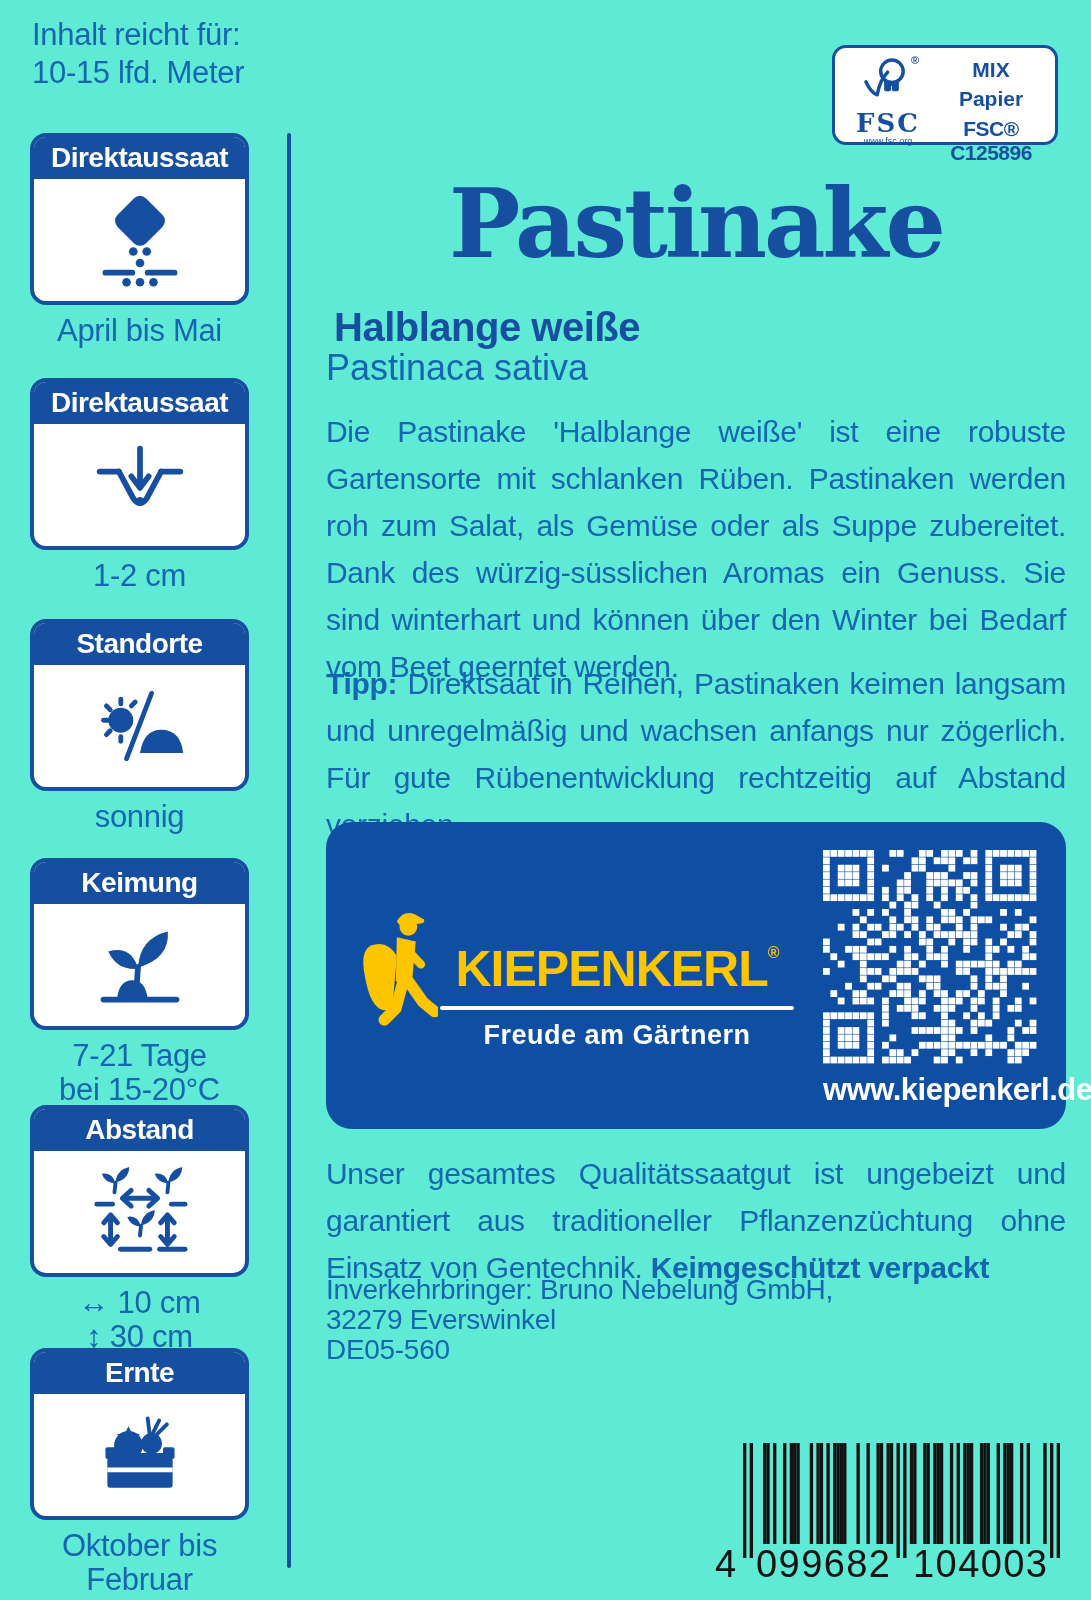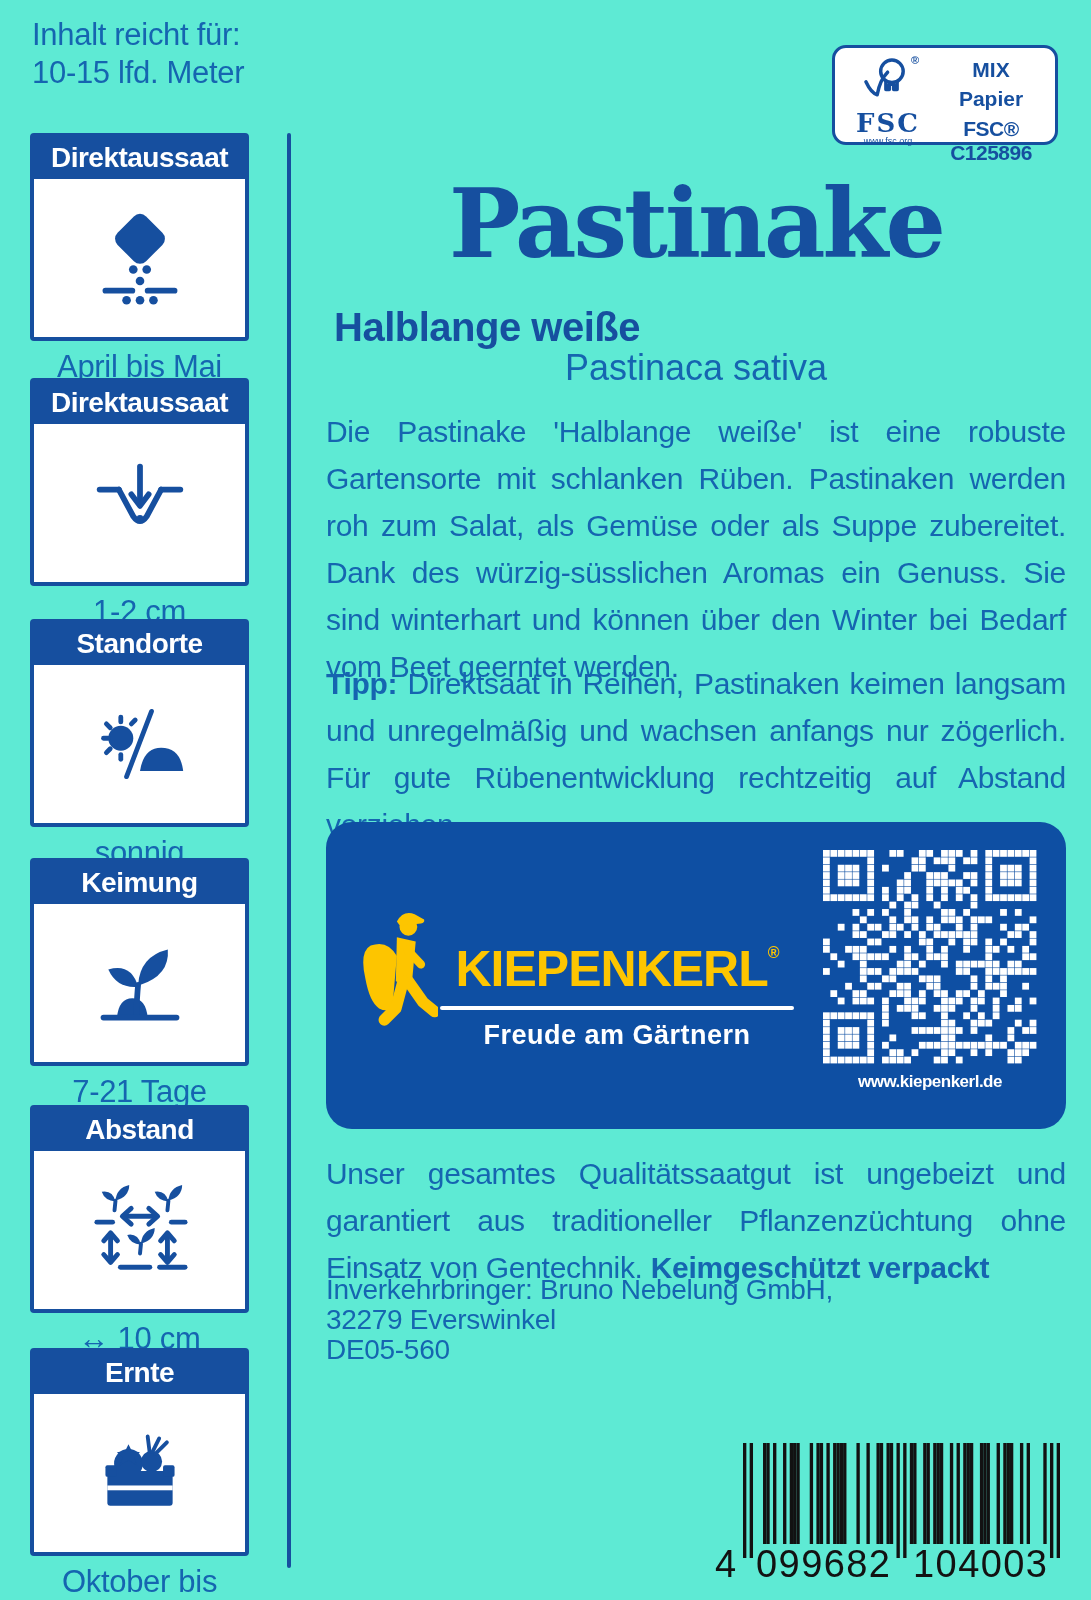--- a/index.html
+++ b/index.html
@@ -25,57 +25,57 @@
                font-weight:700;font-size:26px;letter-spacing:2px;color:var(--brand_blue);}
   .fsc-url{position:absolute;left:0;top:84px;width:86px;font-size:9px;color:var(--brand_blue);}
   .fsc-right{position:absolute;left:98px;top:0;right:6px;bottom:0;text-align:center;
              color:var(--brand_blue);font-weight:700;}
   .fsc-mix{position:absolute;top:10px;left:0;right:0;font-size:21px;}
   .fsc-material{position:absolute;top:39px;left:0;right:0;font-size:21px;}
   .fsc-license{position:absolute;top:69px;left:0;right:0;font-size:21px;letter-spacing:-0.5px;}
 
   
   .card{left:30px;width:219px;text-align:center;}
-  .card-box{box-sizing:border-box;height:208px;border:4px solid var(--brand_blue);
-            border-radius:4px;overflow:hidden;background:#fff;display:flex;flex-direction:column;}
+  .card-box{box-sizing:border-box;height:172px;border:4px solid var(--brand_blue);
+            border-radius:16px;overflow:hidden;background:#fff;display:flex;flex-direction:column;}
   .card-head{flex:0 0 42px;background:var(--brand_blue);color:#fff;font-weight:700;
              font-size:28px;line-height:42px;letter-spacing:-0.5px;}
   .card-icon{flex:1;display:flex;align-items:center;justify-content:center;}
   .card-caption{margin-top:9px;font-size:31px;line-height:34px;color:var(--text_blue);letter-spacing:-0.3px;}
   .card-caption div:empty{display:none;}
 
   
   .divider{left:287px;top:133px;width:4px;height:1435px;background:var(--brand_blue);border-radius:2px;}
 
   
   .title{left:326px;top:172px;width:740px;text-align:center;
          font-family:"DejaVu Serif",serif;font-weight:700;font-size:95px;line-height:1.1;
          color:var(--brand_blue);letter-spacing:-3px;margin:0;}
   .variety{left:326px;top:297px;width:740px;text-align:left;font-weight:700;
            font-size:40px;color:var(--brand_blue);margin:8px;letter-spacing:-0.5px;}
-  .botanical{left:326px;top:347px;width:740px;text-align:center;font-size:36px;color:var(--text_blue);}
+  .botanical{left:326px;top:347px;width:740px;text-align:left;font-size:36px;color:var(--text_blue);}
   .desc,.tip,.quality{left:326px;width:740px;font-size:30px;line-height:47px;
         text-align:justify;color:var(--text_blue);margin:0;letter-spacing:-0.3px;}
   .desc{top:408px;}
   .tip{top:660px;}
   .b{font-weight:700;}
   .quality{top:1150px;}
 
   
   .panel{left:326px;top:822px;width:740px;height:307px;background:var(--panel_blue);
          border-radius:26px;}
   .figure{position:absolute;left:36px;top:88px;}
   .brand-left{position:absolute;left:114px;top:118px;width:354px;text-align:center;}
   .brand-name{font-size:50px;font-weight:700;color:var(--brand_yellow);letter-spacing:-1px;white-space:nowrap;}
   .brand-name sup{font-size:16px;vertical-align:28px;}
   .brand-rule{height:4px;background:#fff;margin:8px 0 10px 0;border-radius:2px;}
   .brand-slogan{font-size:27px;font-weight:700;color:#fff;letter-spacing:0.5px;}
   .qr{position:absolute;left:497px;top:28px;width:214px;height:214px;}
   .brand-url{position:absolute;left:497px;top:250px;width:214px;text-align:center;
-             font-size:17px;font-weight:700;color:#fff;letter-spacing:-0.5px;}
+             font-size:31px;font-weight:700;color:#fff;letter-spacing:-0.5px;}
 
   
   .distributor{left:326px;top:1275px;font-size:28px;line-height:30px;color:var(--text_blue);letter-spacing:-0.3px;}
 
   
   .barcode{left:743px;top:1443px;width:317px;height:140px;}
   .bc-digits{position:absolute;top:100px;left:0;width:317px;height:40px;
              font-size:38px;color:var(--barcode_black);font-weight:400;}
   .bc-lead{position:absolute;left:-28px;top:0;}
   .bc-g1{position:absolute;left:13px;width:134px;top:0;display:flex;justify-content:space-between;}

